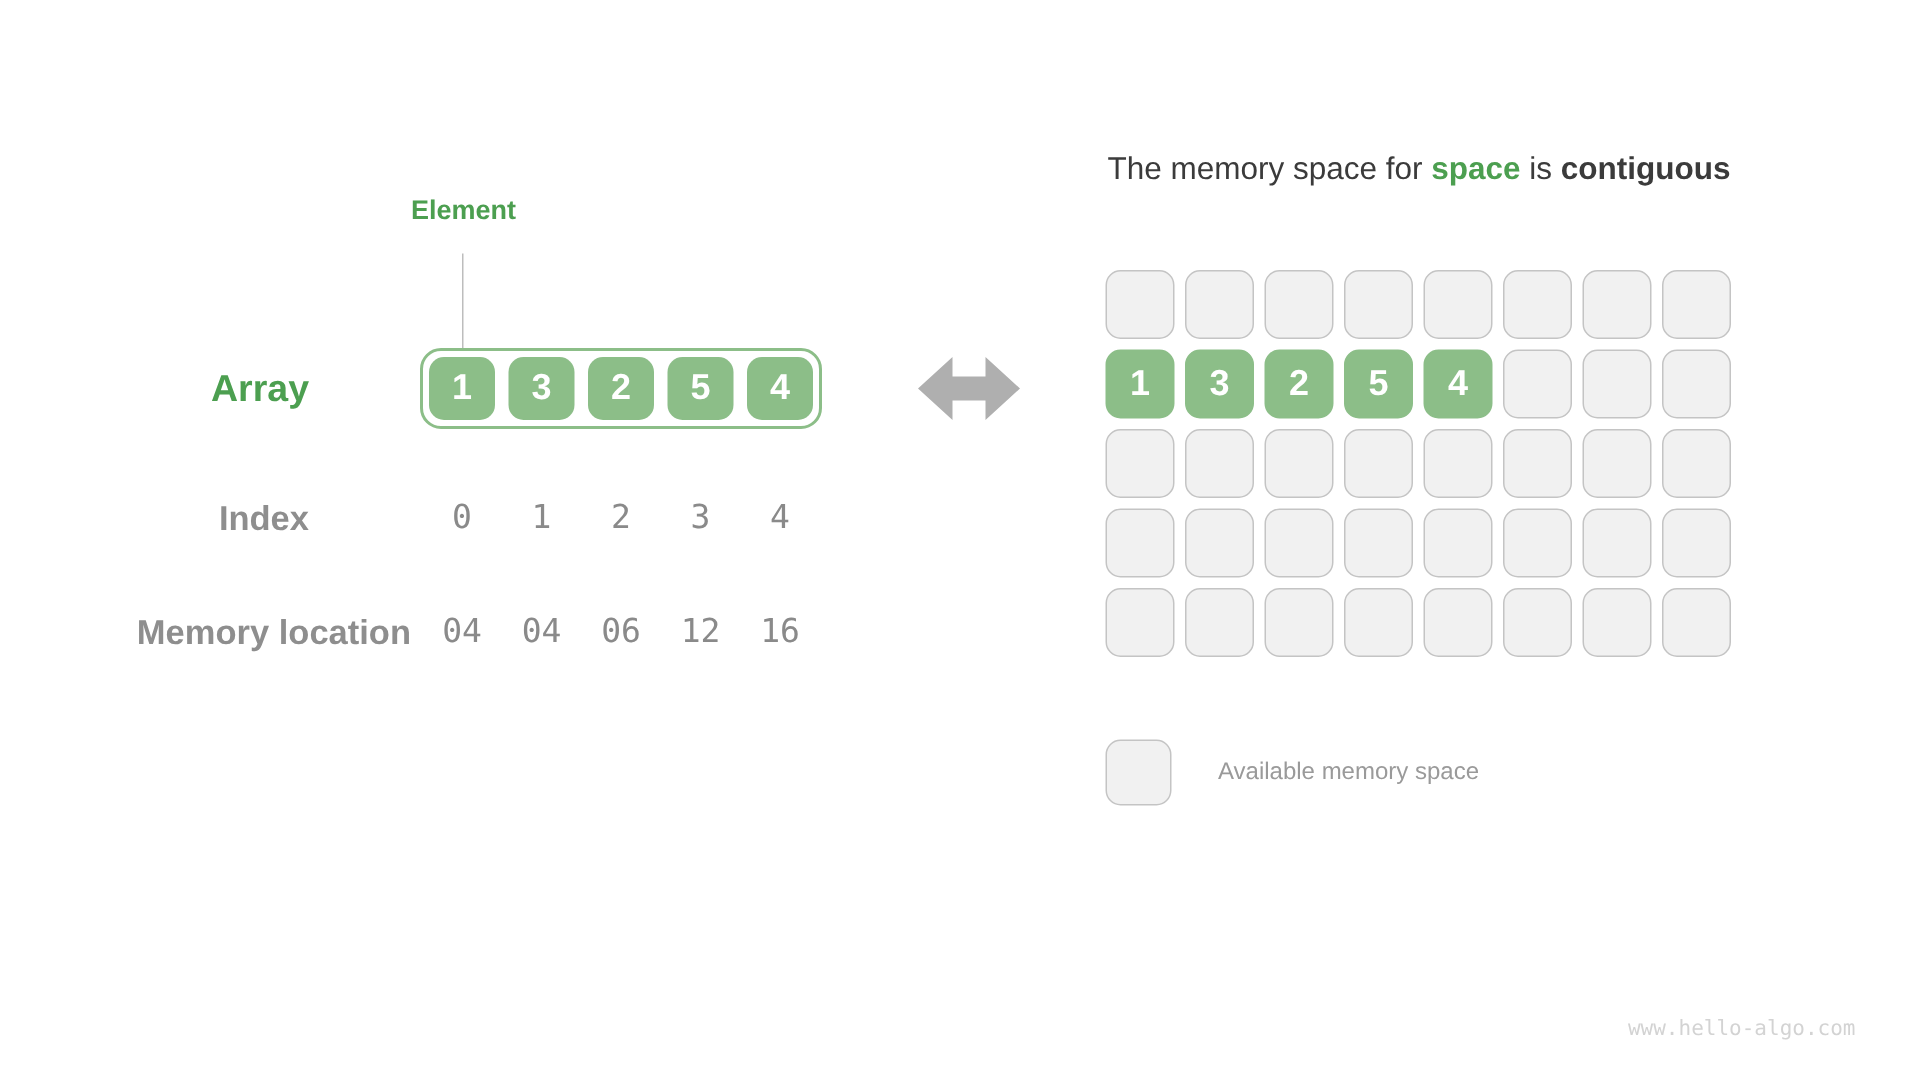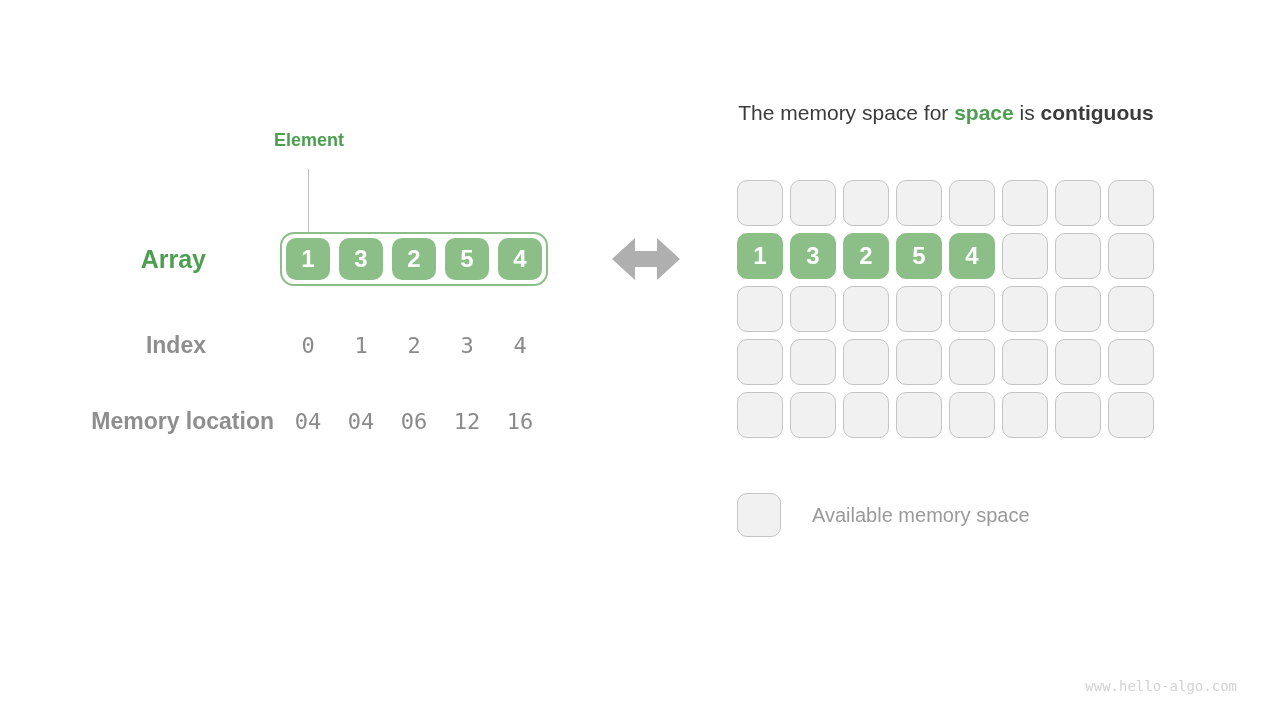--- a/index.html
+++ b/index.html
@@ -116,21 +116,21 @@
   }
 
   .legend {
     position: absolute; left: 737px; top: 493px;
     display: flex; flex-direction: column; gap: 15px;
   }
   .legend-row { display: flex; align-items: center; gap: 31px; }
   .swatch { width: 44px; height: 44px; border-radius: 10px; flex: 0 0 auto; }
   .swatch.available { background: var(--cell-gray-fill); border: 1.5px solid var(--cell-gray-border); }
   .swatch.allocated { background: var(--green-fill); }
-  .legend-label { font-size: 20px; color: #9A9A9A; white-space: nowrap; }
+  .legend-label { font-size: 16px; color: #9A9A9A; white-space: nowrap; }
 
   .watermark {
     position: absolute; right: 43px; bottom: 26px;
     font-family: "DejaVu Sans Mono", monospace;
     font-size: 14px; color: var(--watermark-gray);
   }
 </style>
 </head>
 <body>
 

